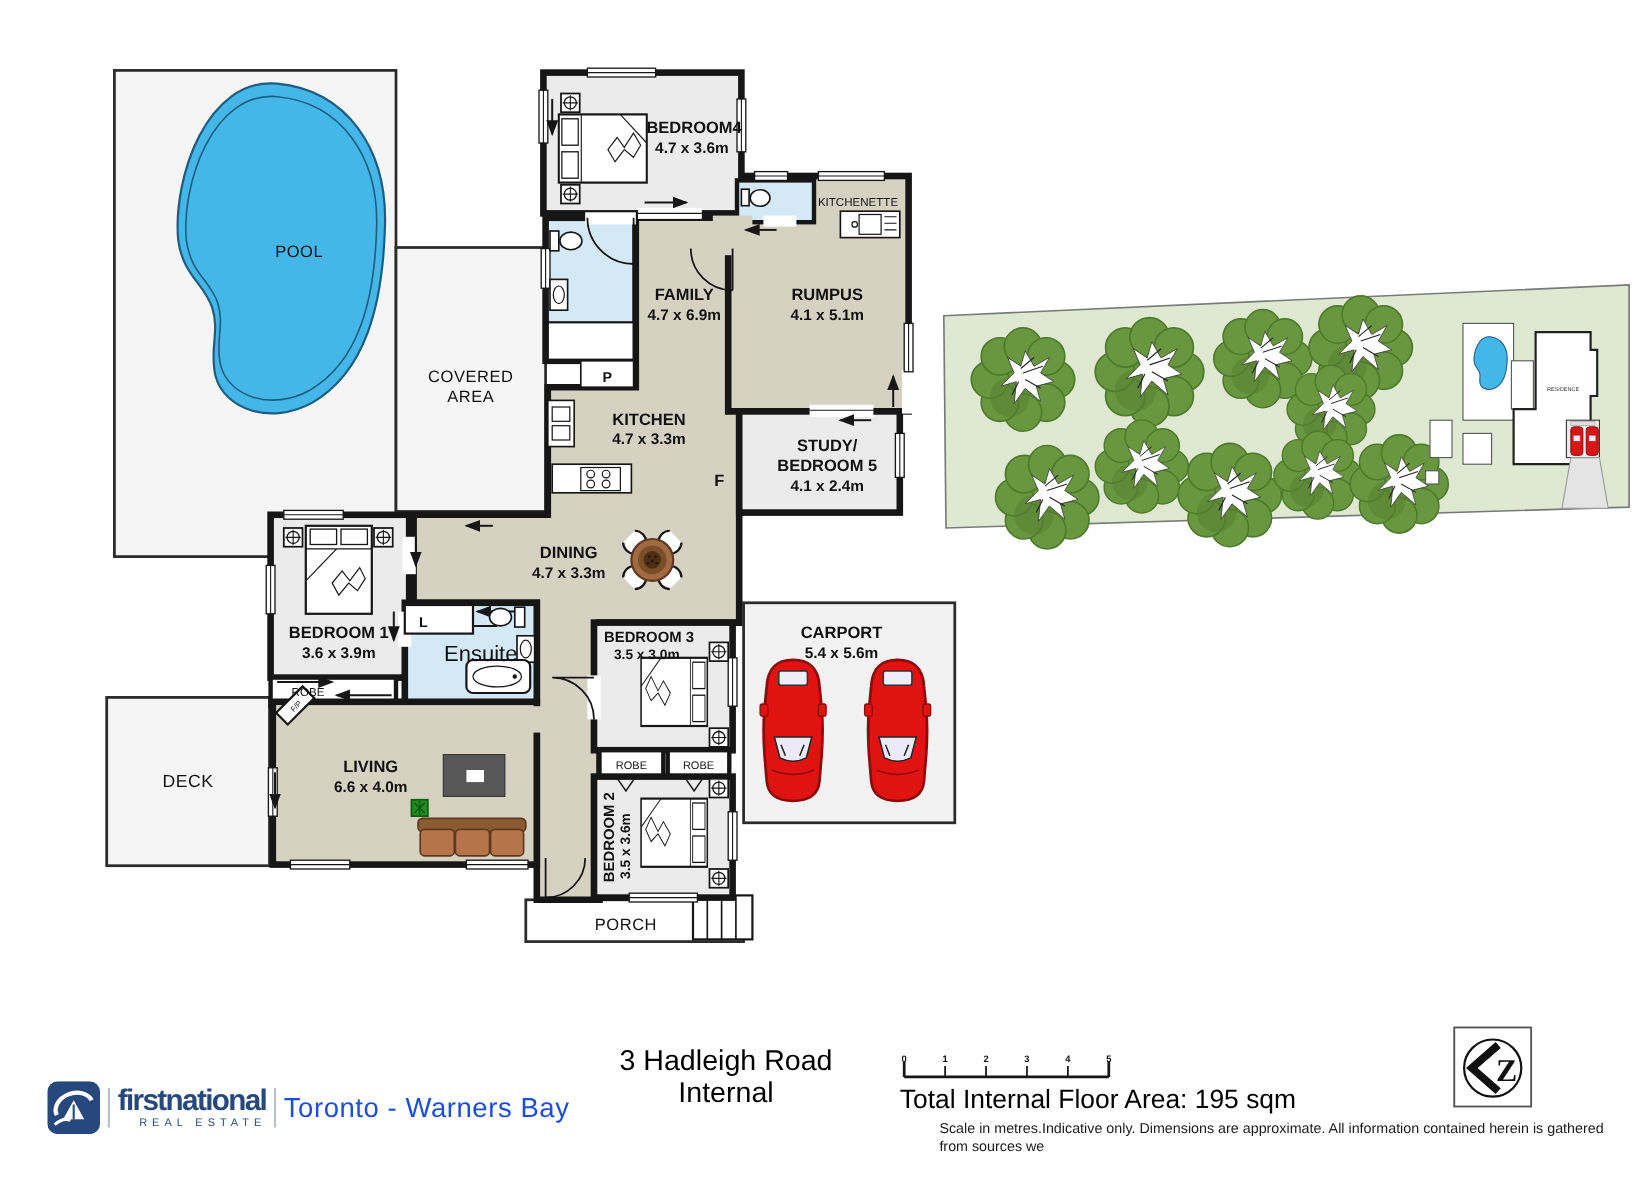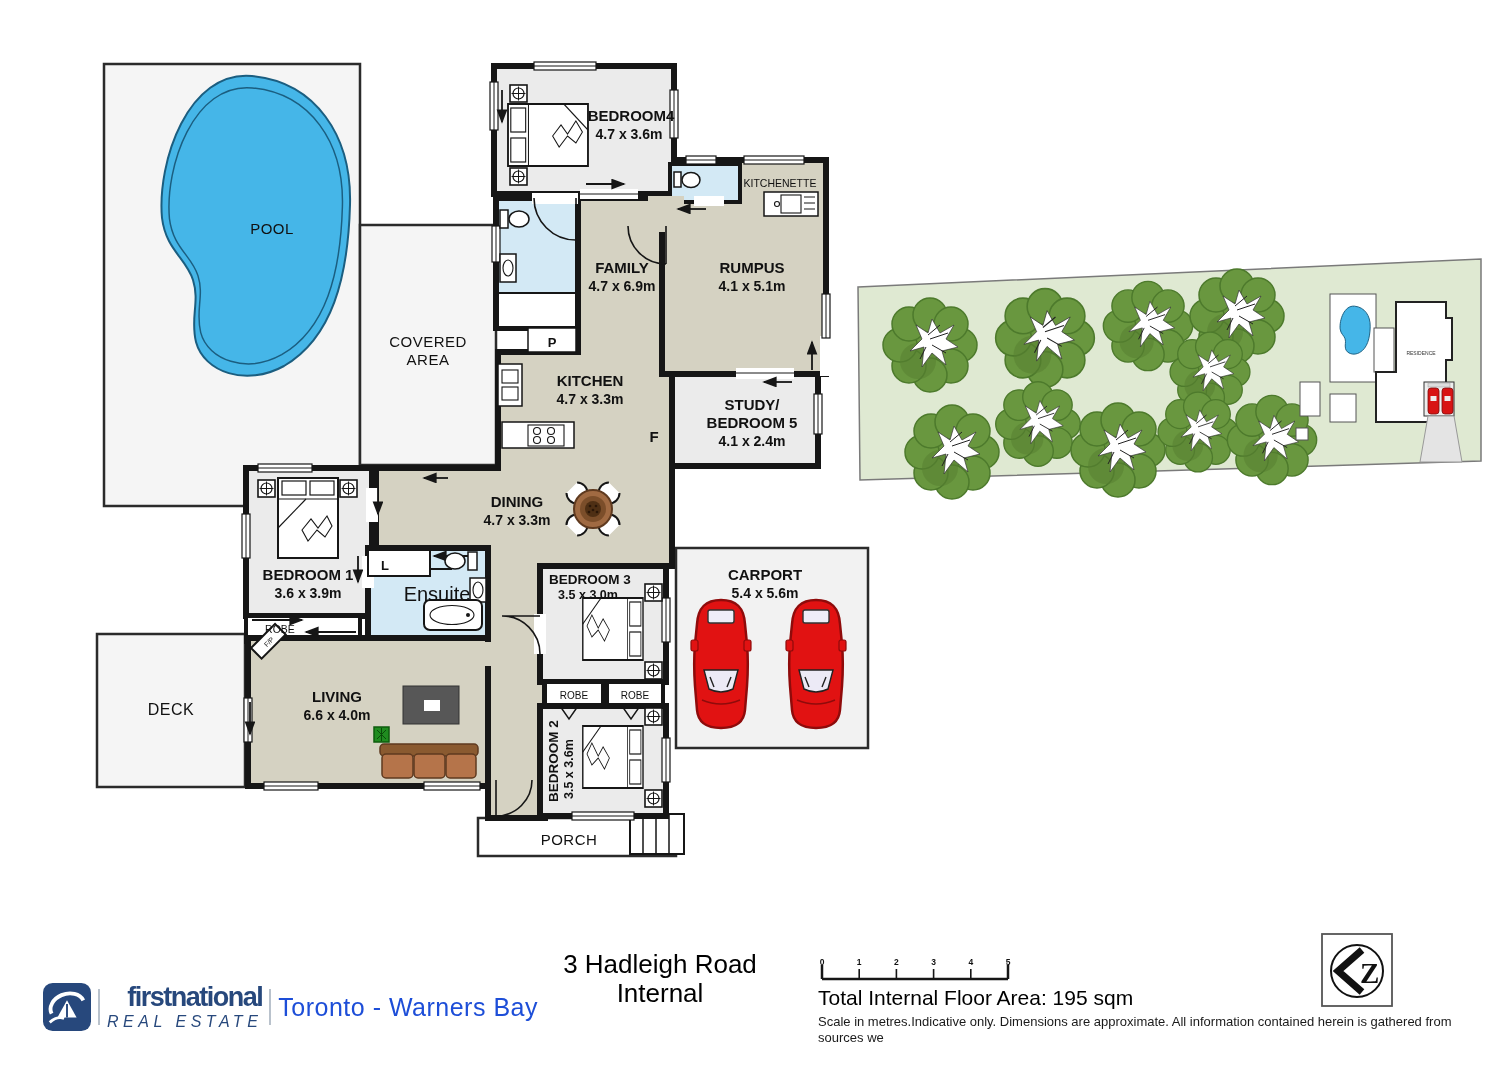--- a/index.html
+++ b/index.html
@@ -19,27 +19,27 @@
   .win{fill:#ffffff;stroke:#161616;stroke-width:1.2;}
   .wline{stroke:#161616;stroke-width:1;}
   .fix{fill:#ffffff;stroke:#161616;stroke-width:1.5;}
   .fixthin{fill:none;stroke:#161616;stroke-width:1.1;}
   
   .footer{position:absolute;left:0;top:935px;width:1490px;height:145px;}
   .brand{position:absolute;left:43px;top:48px;display:flex;align-items:center;}
   .brand .vdiv{width:2px;height:36px;background:#b9c2cc;margin:0 7px;}
   .brand-text{display:flex;flex-direction:column;align-items:flex-end;}
   .brand-main{color:#27487c;font-weight:700;font-size:27px;letter-spacing:-1.5px;line-height:1;}
-  .brand-sub{color:#27487c;font-size:16px;letter-spacing:4.5px;margin-top:2px;font-style:italic;}
+  .brand-sub{color:#27487c;font-size:10px;letter-spacing:4.5px;margin-top:2px;}
   .brand-office{color:#1d4ed8;font-size:25px;font-weight:400;letter-spacing:.5px;}
   .address{position:absolute;left:504px;top:15px;width:312px;text-align:center;
            font-size:26px;color:#000;line-height:1.13;}
   .area-block{position:absolute;left:818px;top:22px;width:650px;}
-  .area-text{font-size:21px;color:#000;margin-top:3px;}
-  .disclaimer{font-size:13px;color:#1a1a1a;line-height:1.22;margin-top:4px;}
+  .area-text{font-size:24px;color:#000;margin-top:3px;}
+  .disclaimer{font-size:13px;color:#1a1a1a;line-height:1.22;margin-top:4px;margin-left:36px;}
   .compass{position:absolute;left:1321px;top:-2px;}
 </style>
 </head>
 <body>
 
 <div class="page">
 
 <svg class="plan-svg" width="1490" height="935" viewBox="0 0 1490 935">
   <defs>
     <marker id="ah" markerWidth="9" markerHeight="8" refX="7" refY="3" orient="auto">

